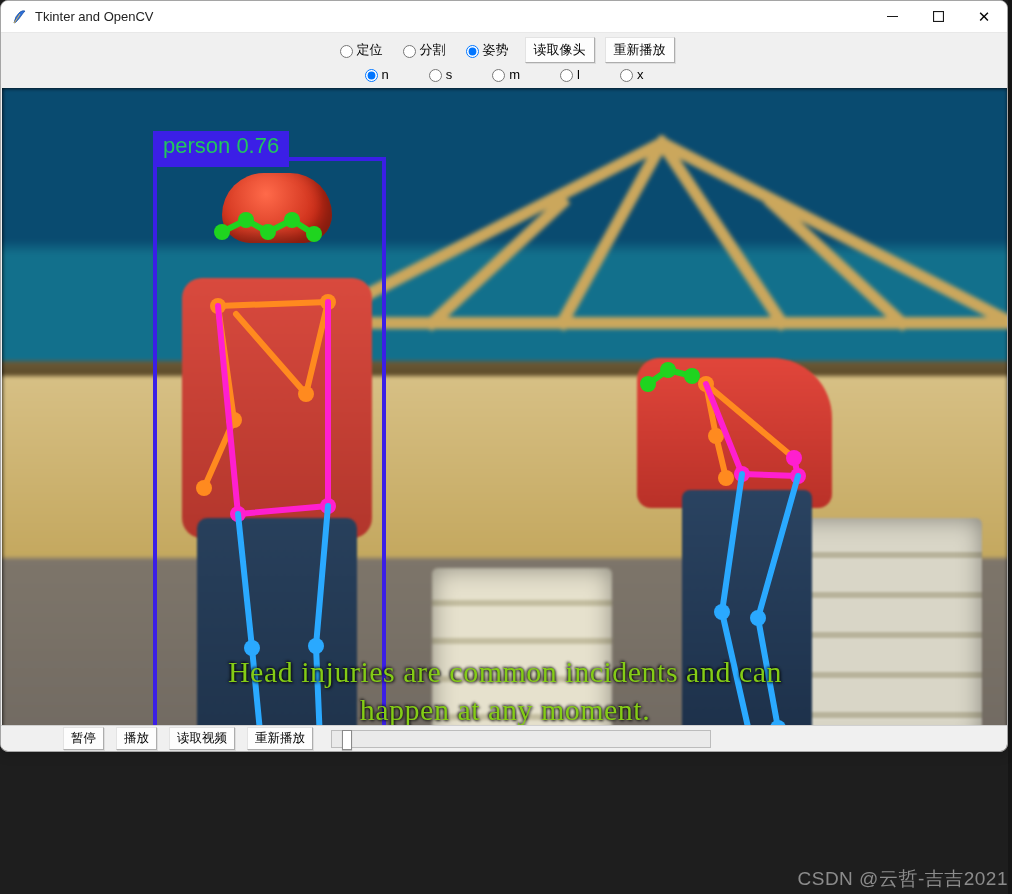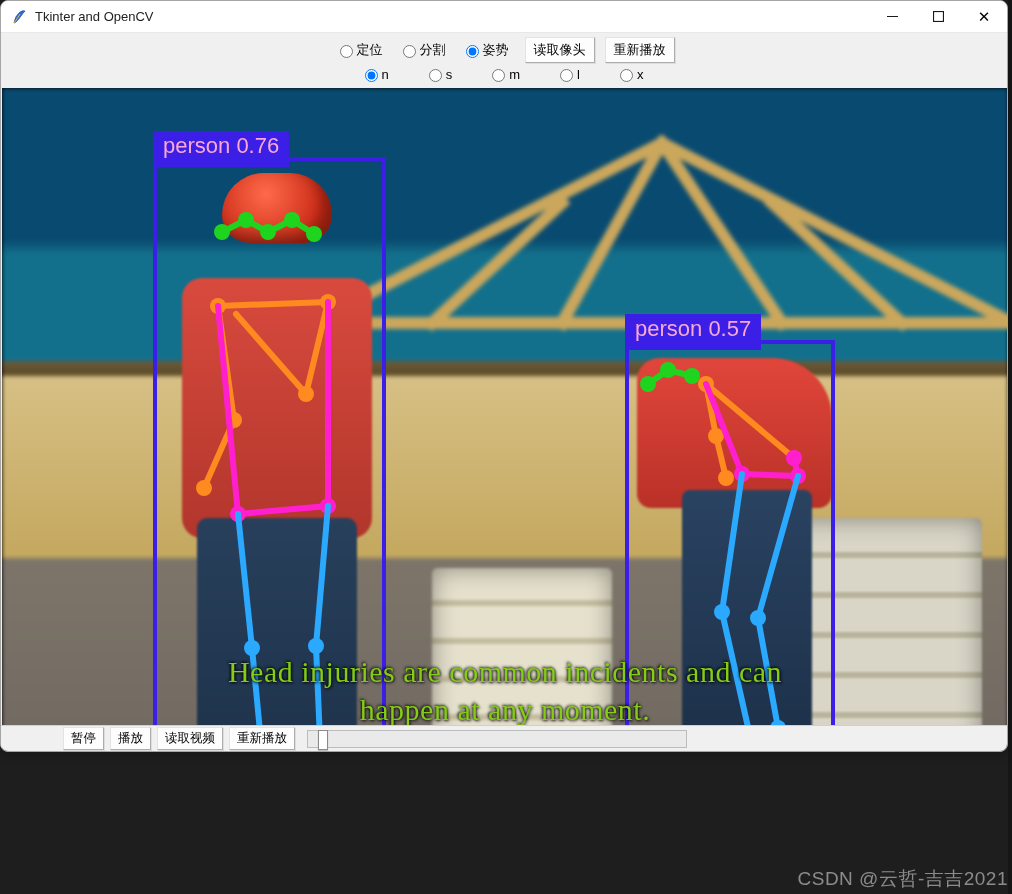--- a/index.html
+++ b/index.html
@@ -179,21 +179,21 @@
 
   
   .bbox {
     position: absolute;
     border: 4px solid #3b1fe6;
   }
   .bbox .label {
     position: absolute;
     top: -30px; left: -4px;
     background: #3b1fe6;
-    color: #f9a8d4;
+    color: #22c55e;
     font-family: Arial, sans-serif;
     font-size: 22px;
     padding: 2px 10px 8px;
     white-space: nowrap;
   }
   
   .skeleton {
     position: absolute; inset: 0;
     width: 100%; height: 100%;
     pointer-events: none;
@@ -203,21 +203,21 @@
 
   
   .bottombar {
     position: absolute;
     left: 0; right: 0; bottom: 0;
     height: 26px;
     background: #f0f0f0;
     display: flex;
     align-items: center;
     padding-left: 60px;
-    gap: 4px;
+    gap: 10px;
     font-size: 12px;
     border-top: 1px solid #d0d0d0;
   }
   .bottombar .tk-btn { padding: 2px 7px; font-size: 12.5px; }
   .slider-wrap {
     margin-left: 8px;
     width: 380px;
     height: 18px;
     background: #eaeaea;
     border: 1px solid #bcbcbc;
@@ -338,23 +338,20 @@
         <div class="helmet1"></div>
       </div>
       <div class="worker2">
         <div class="torso2"></div>
         <div class="jeans2"></div>
       </div>
 
       <div class="bbox" style="left:151px; top:69px; width:233px; height:693px;">
         <div class="label">person  0.76</div>
       </div>
-      <div class="bbox" style="left:623px; top:252px; width:210px; height:481px;">
-        <div class="label">person  0.57</div>
-      </div>
 
       <svg class="skeleton" viewBox="0 0 1006 758">
 
         <g stroke="#1fd41f" stroke-width="6">
           <line x1="220" y1="144" x2="244" y2="132"></line>
           <line x1="244" y1="132" x2="266" y2="144"></line>
           <line x1="266" y1="144" x2="290" y2="132"></line>
           <line x1="290" y1="132" x2="312" y2="146"></line>
         </g>
         <g fill="#1fd41f">

